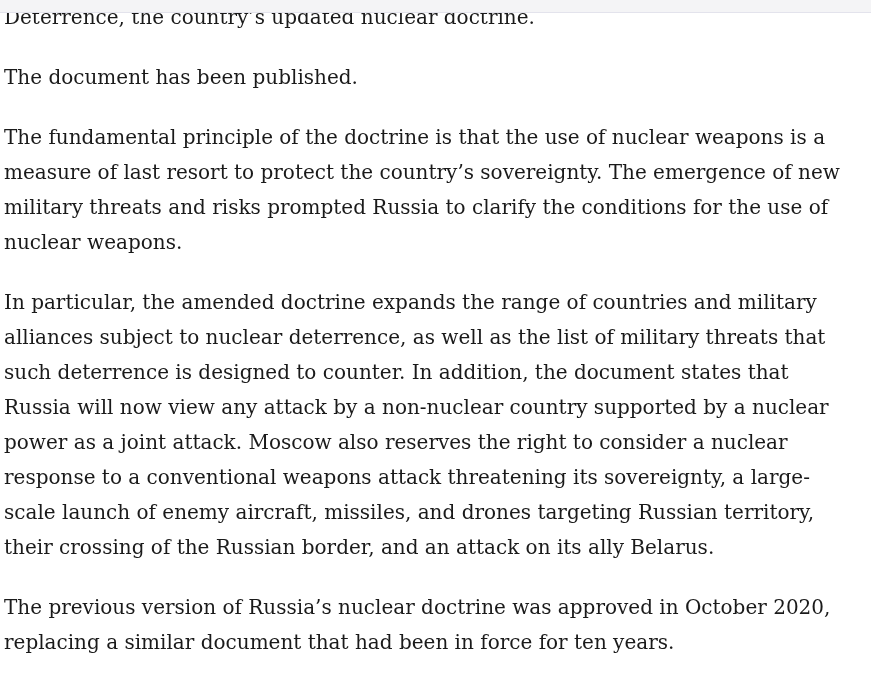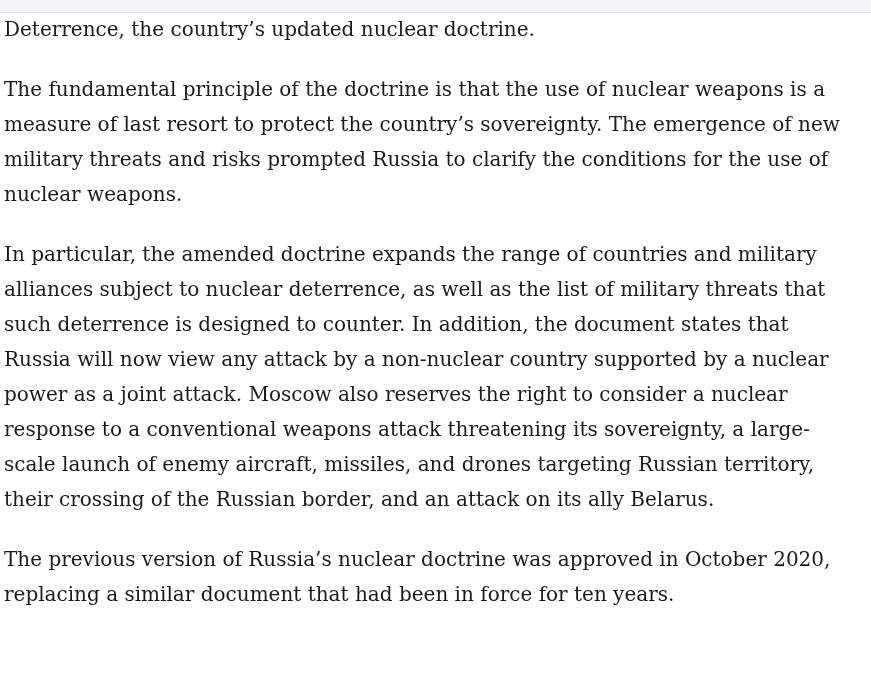--- a/index.html
+++ b/index.html
@@ -27,34 +27,35 @@
     left: 0;
     width: 871px;
     height: 13px;
     background: var(--bar-bg);
     border-bottom: 1px solid var(--bar-border);
     z-index: 2;
   }
   .article {
     position: relative;
     z-index: 1;
-    padding: 12px 19px 0 4px;
+    padding: 0 19px 0 4px;
     margin-top: 0;
   }
   .article p {
     margin: 0 0 25px 0;
     font-size: 20px;
     line-height: 35px;
     color: var(--text-color);
     letter-spacing: 0;
   }
 </style>
 </head>
 <body>
 
 <div class="top-bar"></div>
 
 <div class="article">
   <p>Deterrence, the country’s updated nuclear doctrine.</p>
+  <p>The document has been published.</p>
   <p>The fundamental principle of the doctrine is that the use of nuclear weapons is a measure of last resort to protect the country’s sovereignty. The emergence of new military threats and risks prompted Russia to clarify the conditions for the use of nuclear weapons.</p>
   <p>In particular, the amended doctrine expands the range of countries and military alliances subject to nuclear deterrence, as well as the list of military threats that such deterrence is designed to counter. In addition, the document states that Russia will now view any attack by a non-nuclear country supported by a nuclear power as a joint attack. Moscow also reserves the right to consider a nuclear response to a conventional weapons attack threatening its sovereignty, a large-scale launch of enemy aircraft, missiles, and drones targeting Russian territory, their crossing of the Russian border, and an attack on its ally Belarus.</p>
   <p>The previous version of Russia’s nuclear doctrine was approved in October 2020, replacing a similar document that had been in force for ten years.</p>
 </div>
 
 </body></html>

